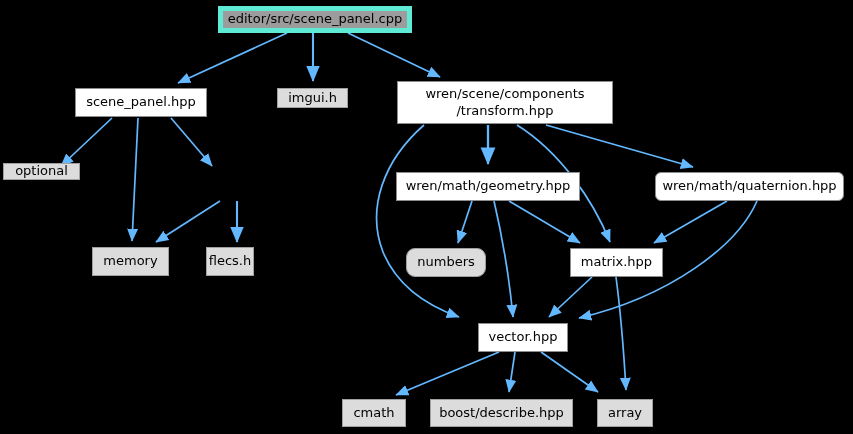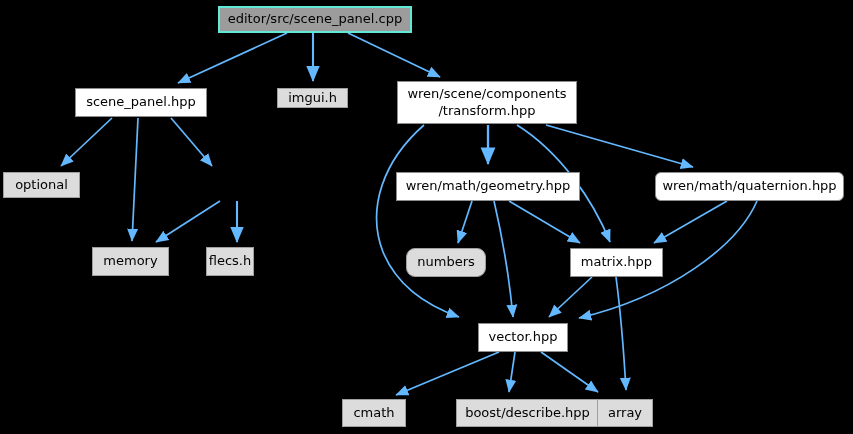--- a/index.html
+++ b/index.html
@@ -40,21 +40,21 @@
   .node.internal {
     background: #ffffff;
     border: 1px solid #8c8c8c;
   }
   .node.external {
     background: #dcdcdc;
     border: 1px solid #a0a0a0;
   }
   .node.root {
     background: #9c9c9c;
-    border: 2px solid #5eead4;
+    border: 5px solid #5eead4;
   }
 </style>
 </head>
 <body>
 
 <div class="graph">
 
   <svg class="edges" width="853" height="434" viewBox="0 0 853 434" xmlns="http://www.w3.org/2000/svg">
     <defs>
       <marker id="arrow" viewBox="0 0 10 10" refX="8.5" refY="5" markerWidth="8.5" markerHeight="8.5" orient="auto">
@@ -86,39 +86,39 @@
       <path d="M541,352 L598,392"></path>
     </g>
   </svg>
 
   <div class="node root" style="left:218px; top:6px; width:194px; height:27px;">editor/src/scene_panel.cpp</div>
 
   <div class="node internal" style="left:75px; top:88px; width:132px; height:29px;">scene_panel.hpp</div>
 
   <div class="node external" style="left:277px; top:88px; width:71px; height:20px;">imgui.h</div>
 
-  <div class="node internal" style="left:397px; top:81px; width:180px; height:43px;">wren/scene/components
+  <div class="node internal" style="left:397px; top:81px; width:216px; height:43px;">wren/scene/components
 /transform.hpp</div>
 
-  <div class="node external" style="left:3px; top:172px; width:77px; height:26px;">optional</div>
+  <div class="node external" style="left:3px; top:163px; width:77px; height:17px;">optional</div>
 
 
   <div class="node internal" style="left:396px; top:172px; width:184px; height:29px;">wren/math/geometry.hpp</div>
 
   <div class="node internal" style="left:655px; top:172px; width:189px; height:29px;border-radius:6px;">wren/math/quaternion.hpp</div>
 
   <div class="node external" style="left:92px; top:247px; width:77px; height:29px;">memory</div>
 
   <div class="node external" style="left:206px; top:247px; width:48px; height:29px;">flecs.h</div>
 
   <div class="node external" style="left:406px; top:248px; width:80px; height:29px;border-radius:9px;">numbers</div>
 
   <div class="node internal" style="left:570px; top:248px; width:93px; height:29px;">matrix.hpp</div>
 
   <div class="node internal" style="left:478px; top:323px; width:90px; height:29px;">vector.hpp</div>
 
   <div class="node external" style="left:342px; top:399px; width:64px; height:28px;">cmath</div>
 
-  <div class="node external" style="left:456px; top:399px; width:143px; height:28px;">boost/describe.hpp</div>
+  <div class="node external" style="left:430px; top:399px; width:143px; height:28px;">boost/describe.hpp</div>
 
   <div class="node external" style="left:597px; top:399px; width:56px; height:28px;">array</div>
 
 </div>
 
 </body></html>

